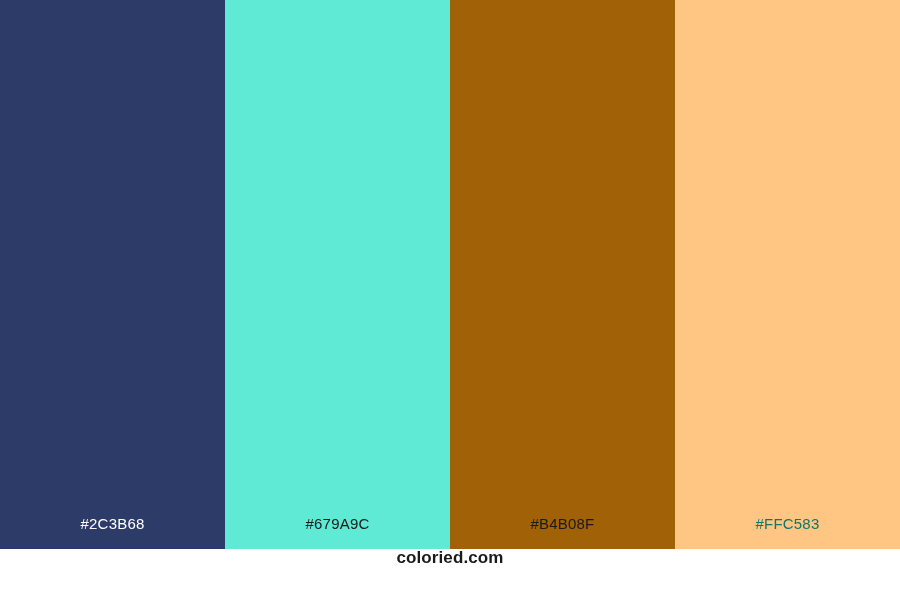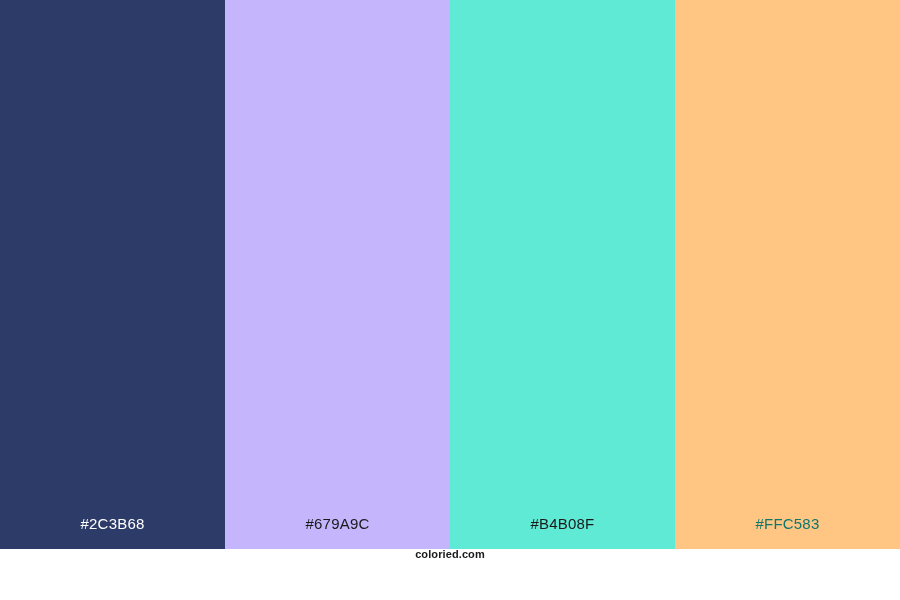--- a/index.html
+++ b/index.html
@@ -66,45 +66,45 @@
     flex: 1 1 auto;
     width: 900px;
     background: #ffffff;
     display: flex;
     align-items: center;
     justify-content: center;
   }
 
   .footer-brand {
     font-family: "Liberation Sans", sans-serif;
-    font-size: 11px;
+    font-size: 17px;
     font-weight: 700;
     color: #1a1a1a;
     letter-spacing: 0.1px;
     line-height: 1;
     padding-bottom: 2px;
   }
 </style>
 </head>
 <body style="background: rgb(255, 255, 255);">
 
 <div class="palette-page">
 
   <div class="swatch-strip">
 
     <div class="swatch" style="background-color: rgb(44, 59, 104);">
       <span class="swatch-label label-light" style="color: rgb(255, 255, 255);">#2C3B68</span>
     </div>
 
 
-    <div class="swatch" style="background-color: #c4b5fd;">
+    <div class="swatch" style="background-color: #5eead4;">
       <span class="swatch-label label-dark" style="color: rgb(26, 26, 26);">#679A9C</span>
     </div>
 
-    <div class="swatch" style="background-color: #5eead4;">
+    <div class="swatch" style="background-color: #a16207;">
       <span class="swatch-label label-dark" style="color: rgb(26, 26, 26);">#B4B08F</span>
     </div>
 
     <div class="swatch" style="background-color: rgb(255, 197, 131);">
       <span class="swatch-label label-dark" style="color: #0f766e;">#FFC583</span>
     </div>
 
   </div>
 
   <div class="footer-bar">

